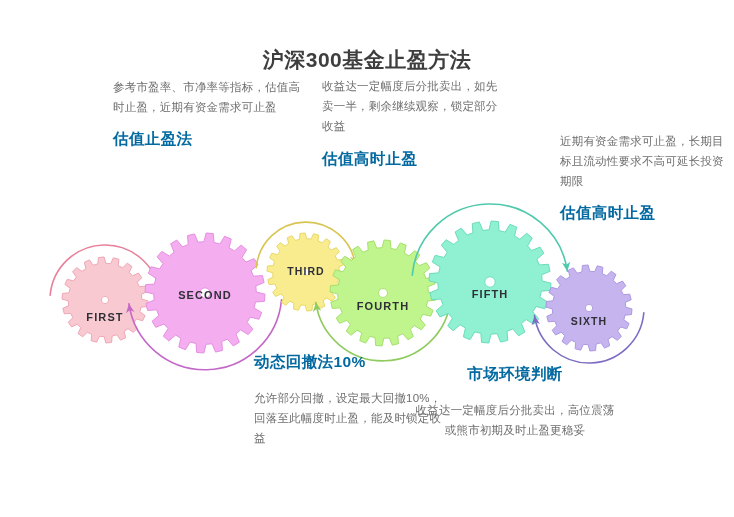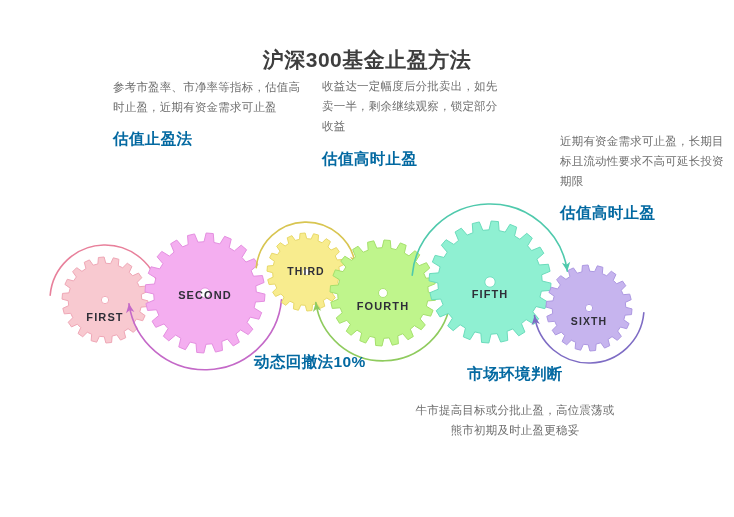--- a/index.html
+++ b/index.html
@@ -148,20 +148,21 @@
   </div>
 
   <div class="block top blk-top-3">
     <div class="desc">近期有资金需求可止盈，长期目标且流动性要求不高可延长投资期限</div>
     <div class="head">估值高时止盈</div>
   </div>
 
 
   <div class="block bottom blk-bot-2">
     <div class="head">动态回撤法10%</div>
+    <div class="desc">允许部分回撤，设定最大回撤10%，回落至此幅度时止盈，能及时锁定收益</div>
   </div>
 
   <div class="block bottom blk-bot-3">
     <div class="head">市场环境判断</div>
-    <div class="desc">牛市提高目标或分批止盈，高位震荡或熊市初期及时止盈更稳妥</div>
+    <div class="desc">收益达一定幅度后分批卖出，高位震荡或熊市初期及时止盈更稳妥</div>
   </div>
 
 </div>
 
 </body></html>

